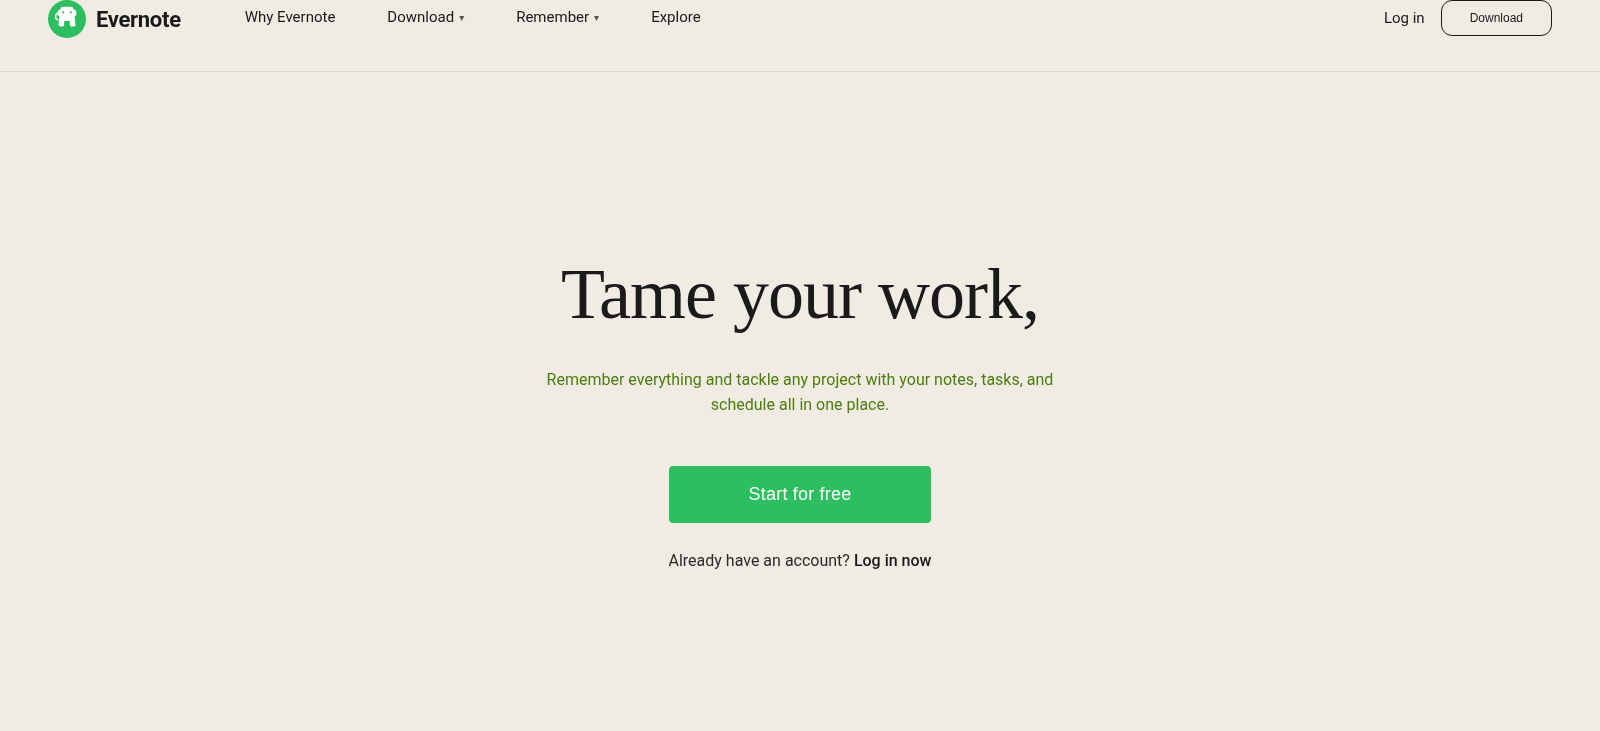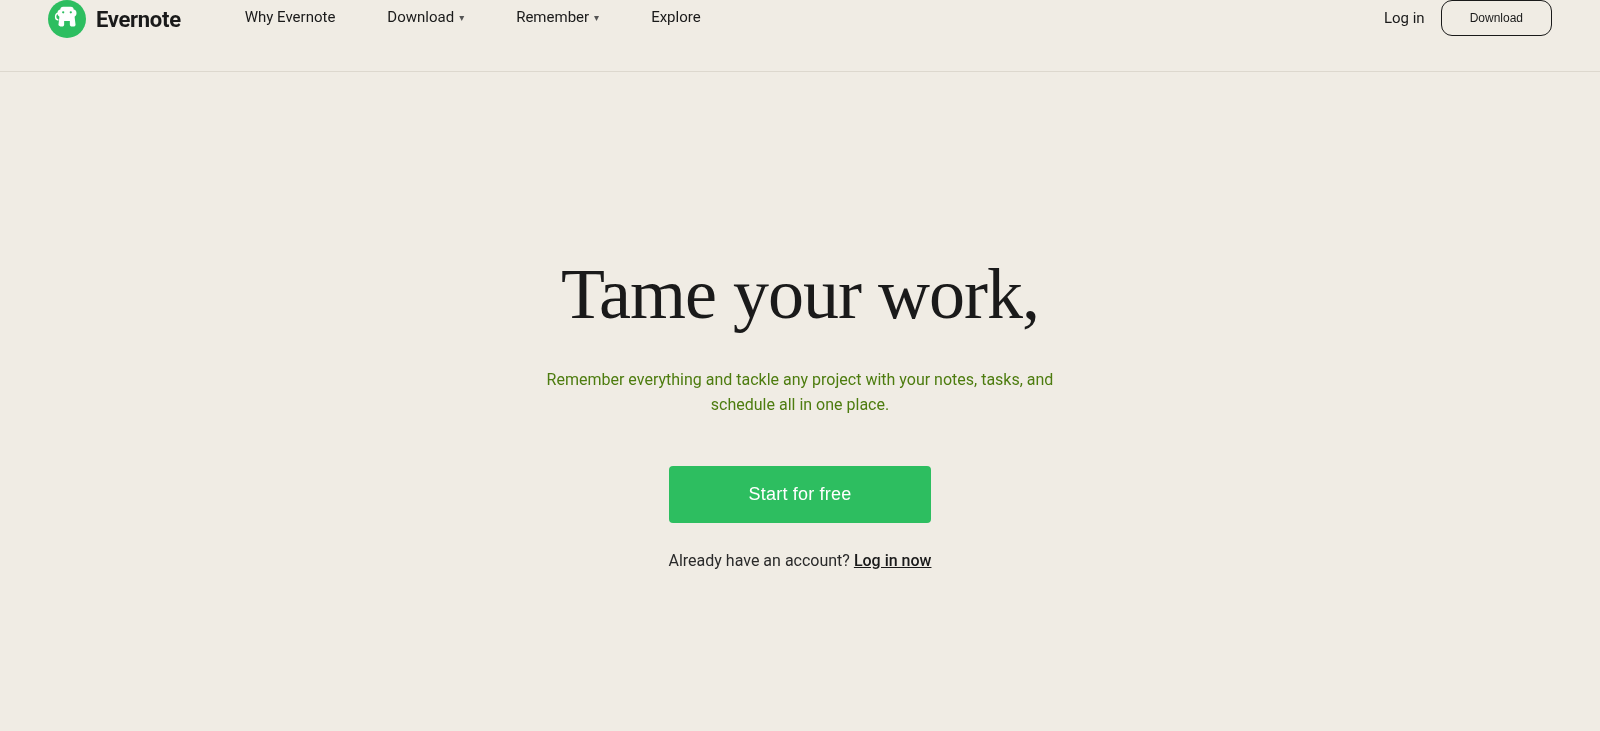--- a/index.html
+++ b/index.html
@@ -138,21 +138,20 @@
       letter-spacing: 0.2px;
     }
 
     .already-account {
       font-size: 16px;
       color: #2a2a2a;
     }
 
     .login-now-link {
       color: #1a1a1a;
-      text-decoration: underline;
       cursor: pointer;
       font-weight: 500;
     }
   </style>
 </head>
 <body>
 
 <nav>
   <a class="nav-logo">
 

